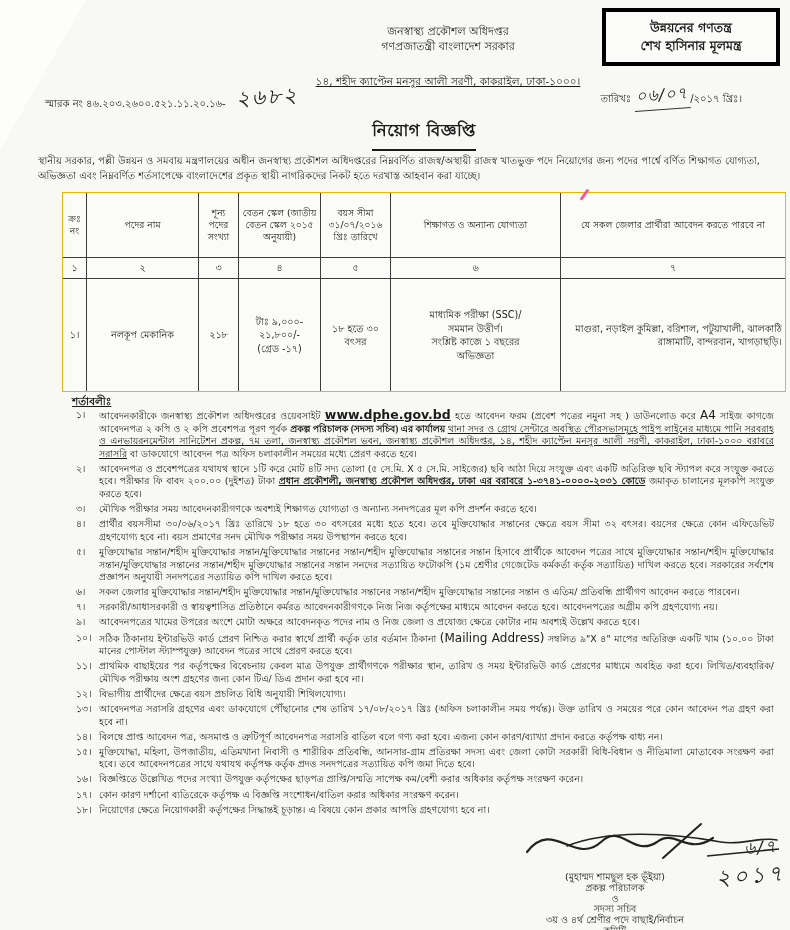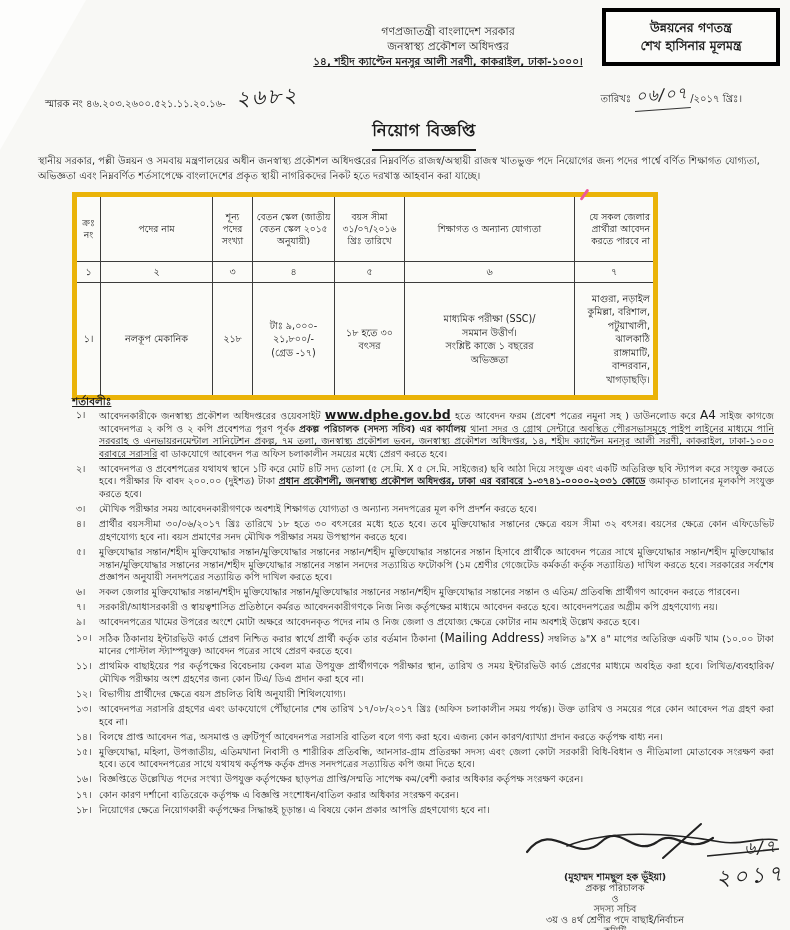--- a/index.html
+++ b/index.html
@@ -8,84 +8,84 @@
     background:#f8f8f5;overflow:hidden;color:#1b1b1b;
     font-family:"DejaVu Sans","Liberation Sans",sans-serif;
   }
   
   .curl{
     position:absolute;top:0;left:0;width:86px;height:150px;
     clip-path:polygon(0 0,100% 0,0 100%);
     background:linear-gradient(125deg,#fdfdfc 55%,#dddddad9 88%,#c9c9c5 100%);
   }
   .gov-header{position:absolute;top:24px;left:248px;width:400px;text-align:center;font-size:11px;line-height:15px;}
-  .gov-header .addr{text-decoration:underline;font-weight:bold;font-size:10.5px;}
+  .gov-header .addr{text-decoration:underline;font-weight:normal;font-size:10.5px;margin-top:20px;}
   .slogan-box{
     position:absolute;top:8px;right:10px;width:158px;
     border:4px solid #000000;padding:7px 6px;text-align:center;
     font-weight:bold;font-size:12.5px;line-height:18px;background:#fbfbf9;
   }
   .memo-row{position:absolute;top:84px;left:45px;font-size:10px;white-space:nowrap;}
   .hand{
     display:inline-block;font-style:italic;font-weight:400;color:#222;
     transform:rotate(-4deg);letter-spacing:2px;
   }
   .memo-hand{font-size:21px;margin-left:10px;position:relative;top:-3px;}
   .date-row{position:absolute;top:84px;right:48px;font-size:10px;white-space:nowrap;}
   .date-hand{font-size:16px;letter-spacing:1px;padding:0 2px;position:relative;top:-2px;border-bottom:1px solid #333;}
   .doc-title{position:absolute;top:118px;left:124px;width:600px;text-align:center;
     font-size:16.5px;font-weight:bold;letter-spacing:.5px;}
   .doc-title span{border-bottom:2px solid #1b1b1b;padding-bottom:9px;}
   .intro{position:absolute;top:154px;left:38px;width:722px;font-size:9.8px;line-height:14.5px;text-align:justify;}
 
   
-  .jobtable{position:absolute;top:192px;left:72px;width:586px;border:5px solid #eab308;box-sizing:border-box;background:#fbfbf8;}
+  .jobtable{position:absolute;top:192px;left:62px;width:724px;border:1px solid #eab308;box-sizing:border-box;background:#fbfbf8;}
   .trow{display:flex;border-bottom:1px solid #3c3c3c;}
   .trow:last-child{border-bottom:none;}
   .cell{border-right:1px solid #3c3c3c;box-sizing:border-box;display:flex;flex-direction:column;
     align-items:center;justify-content:center;text-align:center;padding:2px 3px;}
   .cell:last-child{border-right:none;}
   .c0{flex:0 0 24px;} .c1{flex:0 0 112px;} .c2{flex:0 0 40px;} .c3{flex:0 0 82px;}
   .c4{flex:0 0 70px;} .c5{flex:0 0 170px;} .c6{flex:1;text-align:right;}
   .hrow{height:64px;} .nrow{height:20px;} .drow{height:112px;}
   .hc{font-size:9.2px;line-height:12px;}
   .nc{font-size:9.5px;}
   .dc{font-size:9.6px;line-height:13.5px;}
   .cl{width:100%;}
 
   
   .cond-head{position:absolute;top:394px;left:72px;font-size:10.5px;font-weight:bold;text-decoration:underline;}
   .cond-list{position:absolute;top:409px;left:76px;width:698px;max-height:442px;overflow:hidden;}
   .cond{display:flex;margin-bottom:2.5px;font-size:9.4px;line-height:12.6px;}
   .cnum{flex:0 0 23px;}
   .ctext{flex:1;text-align:justify;}
-  .s-n{} .s-b{font-weight:bold;} .s-u{text-decoration:underline;}
+  .s-n{} .s-b{font-weight:bold;font-family:Liberation Serif, serif;} .s-u{text-decoration:underline;}
   .s-bu{font-weight:bold;text-decoration:underline;}
   .s-L{font-weight:bold;text-decoration:underline;font-size:12.5px;}
   .s-m{font-size:12px;}
 
   
   .sig-svg{position:absolute;left:515px;top:812px;}
   .sig-hand-frac{position:absolute;left:744px;top:834px;font-size:17px;}
   .sig-hand-year{position:absolute;left:716px;top:858px;font-size:22px;letter-spacing:3px;}
   .sig-block{position:absolute;left:470px;top:872px;width:290px;text-align:center;font-size:9.5px;line-height:10.8px;}
-  .sig-name{font-weight:bold;}
+  .sig-name{font-weight:normal;}
   .pink-mark{position:absolute;left:583px;top:188px;width:2.5px;height:13px;border-radius:2px;
     transform:rotate(35deg);}
 </style>
 </head>
 <body>
 
 <div class="page">
 
   <div class="curl"></div>
 
   <div class="gov-header">
+    <div>জনস্বাস্থ্য প্রকৌশল অধিদপ্তর</div>
     <div>গণপ্রজাতন্ত্রী বাংলাদেশ সরকার</div>
-    <div>জনস্বাস্থ্য প্রকৌশল অধিদপ্তর</div>
     <div class="addr">১৪, শহীদ ক্যাপ্টেন মনসুর আলী সরণী, কাকরাইল, ঢাকা-১০০০।</div>
   </div>
 
   <div class="slogan-box">
     <div>উন্নয়নের গণতন্ত্র</div>
     <div>শেখ হাসিনার মূলমন্ত্র</div>
   </div>
 
   <div class="memo-row">
     <span>স্মারক নং ৪৬.২০৩.২৬০০.৫২১.১১.২০.১৬-</span><span class="hand memo-hand">২৬৮২</span>

